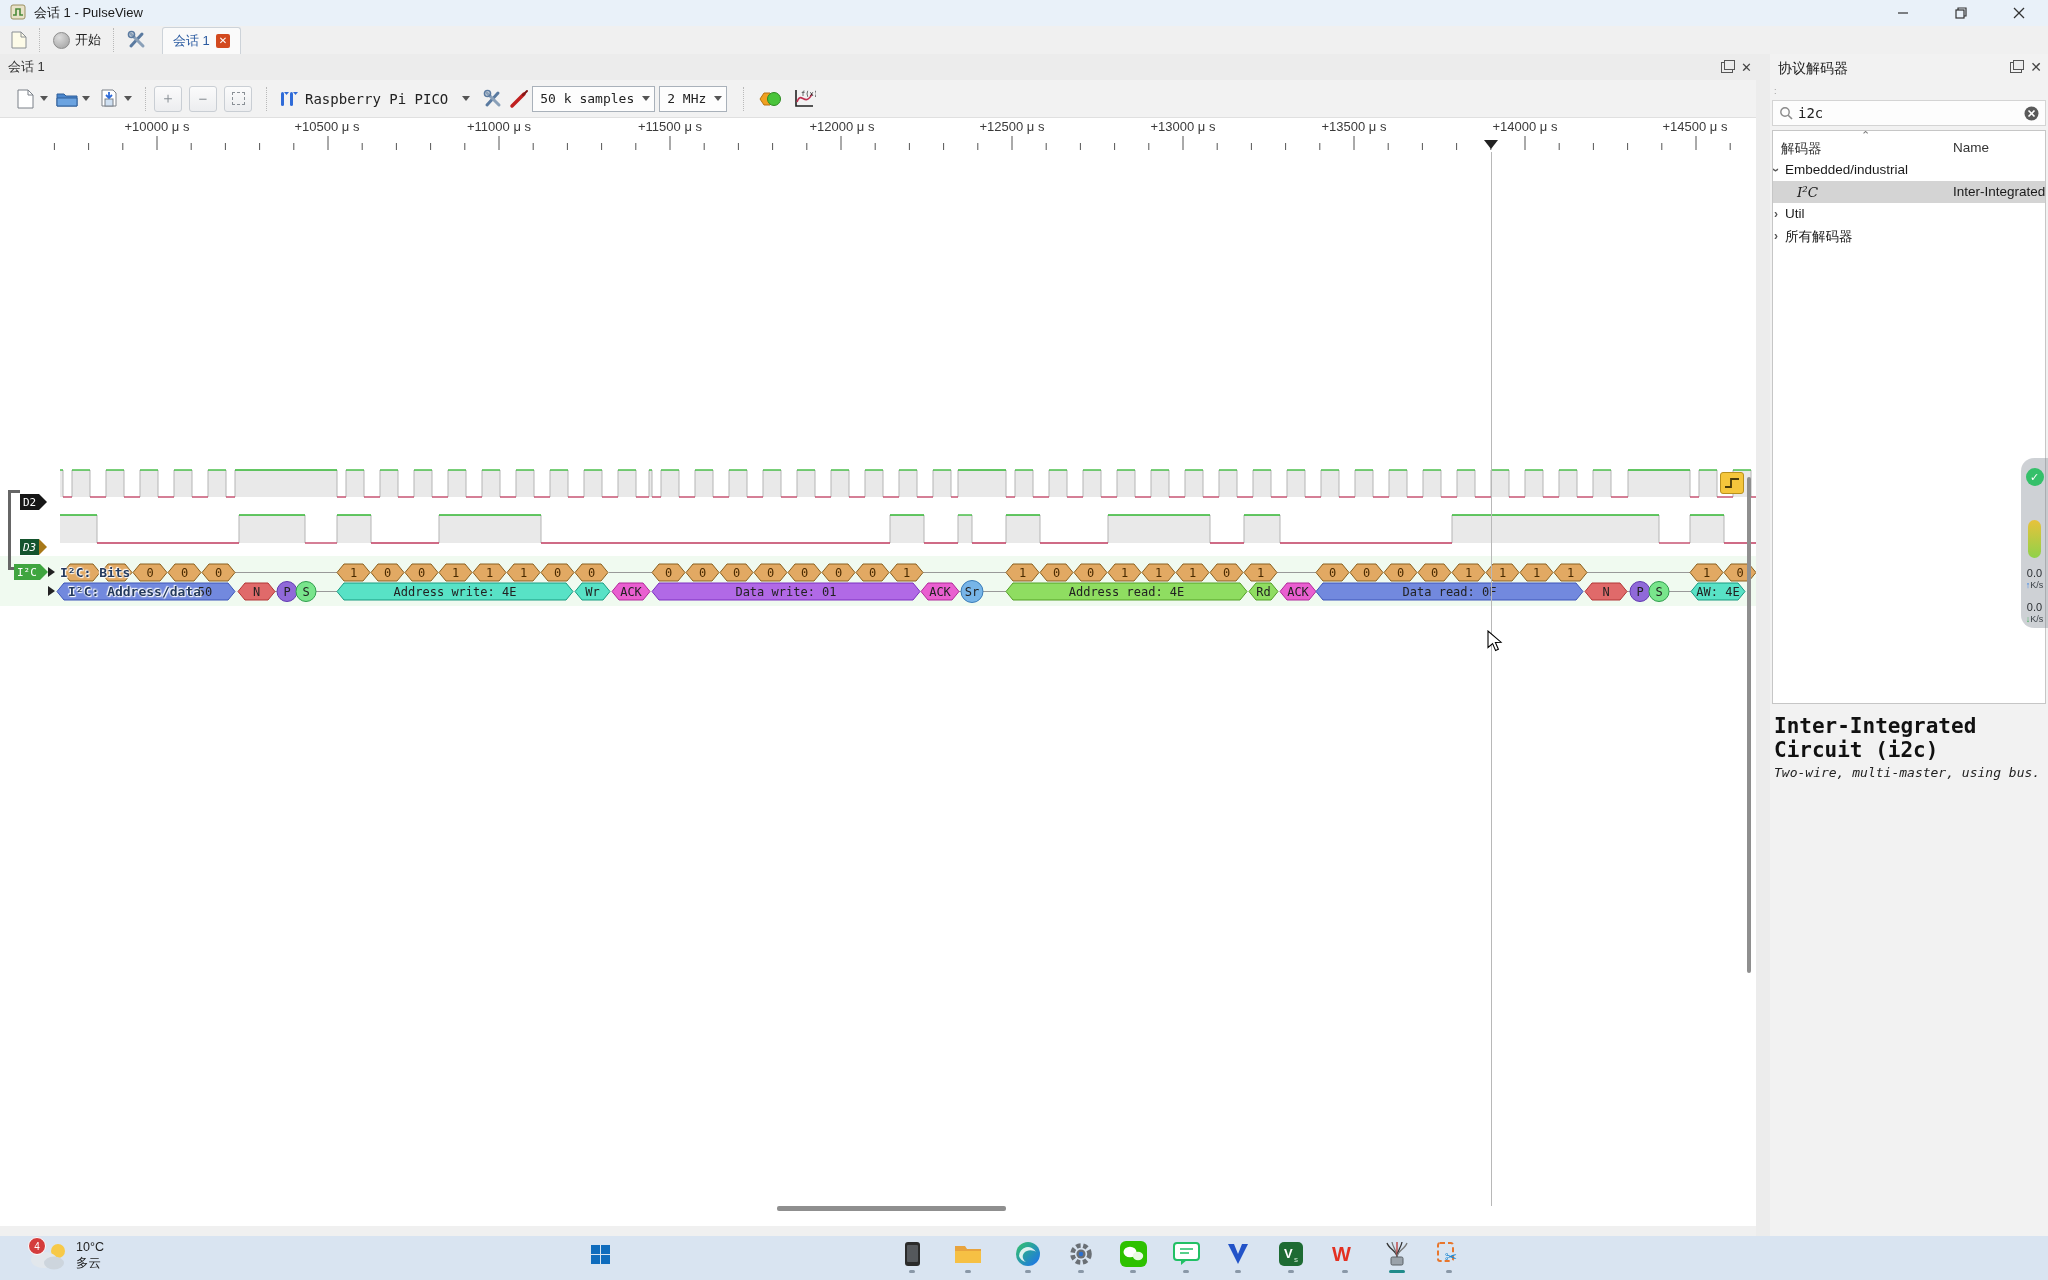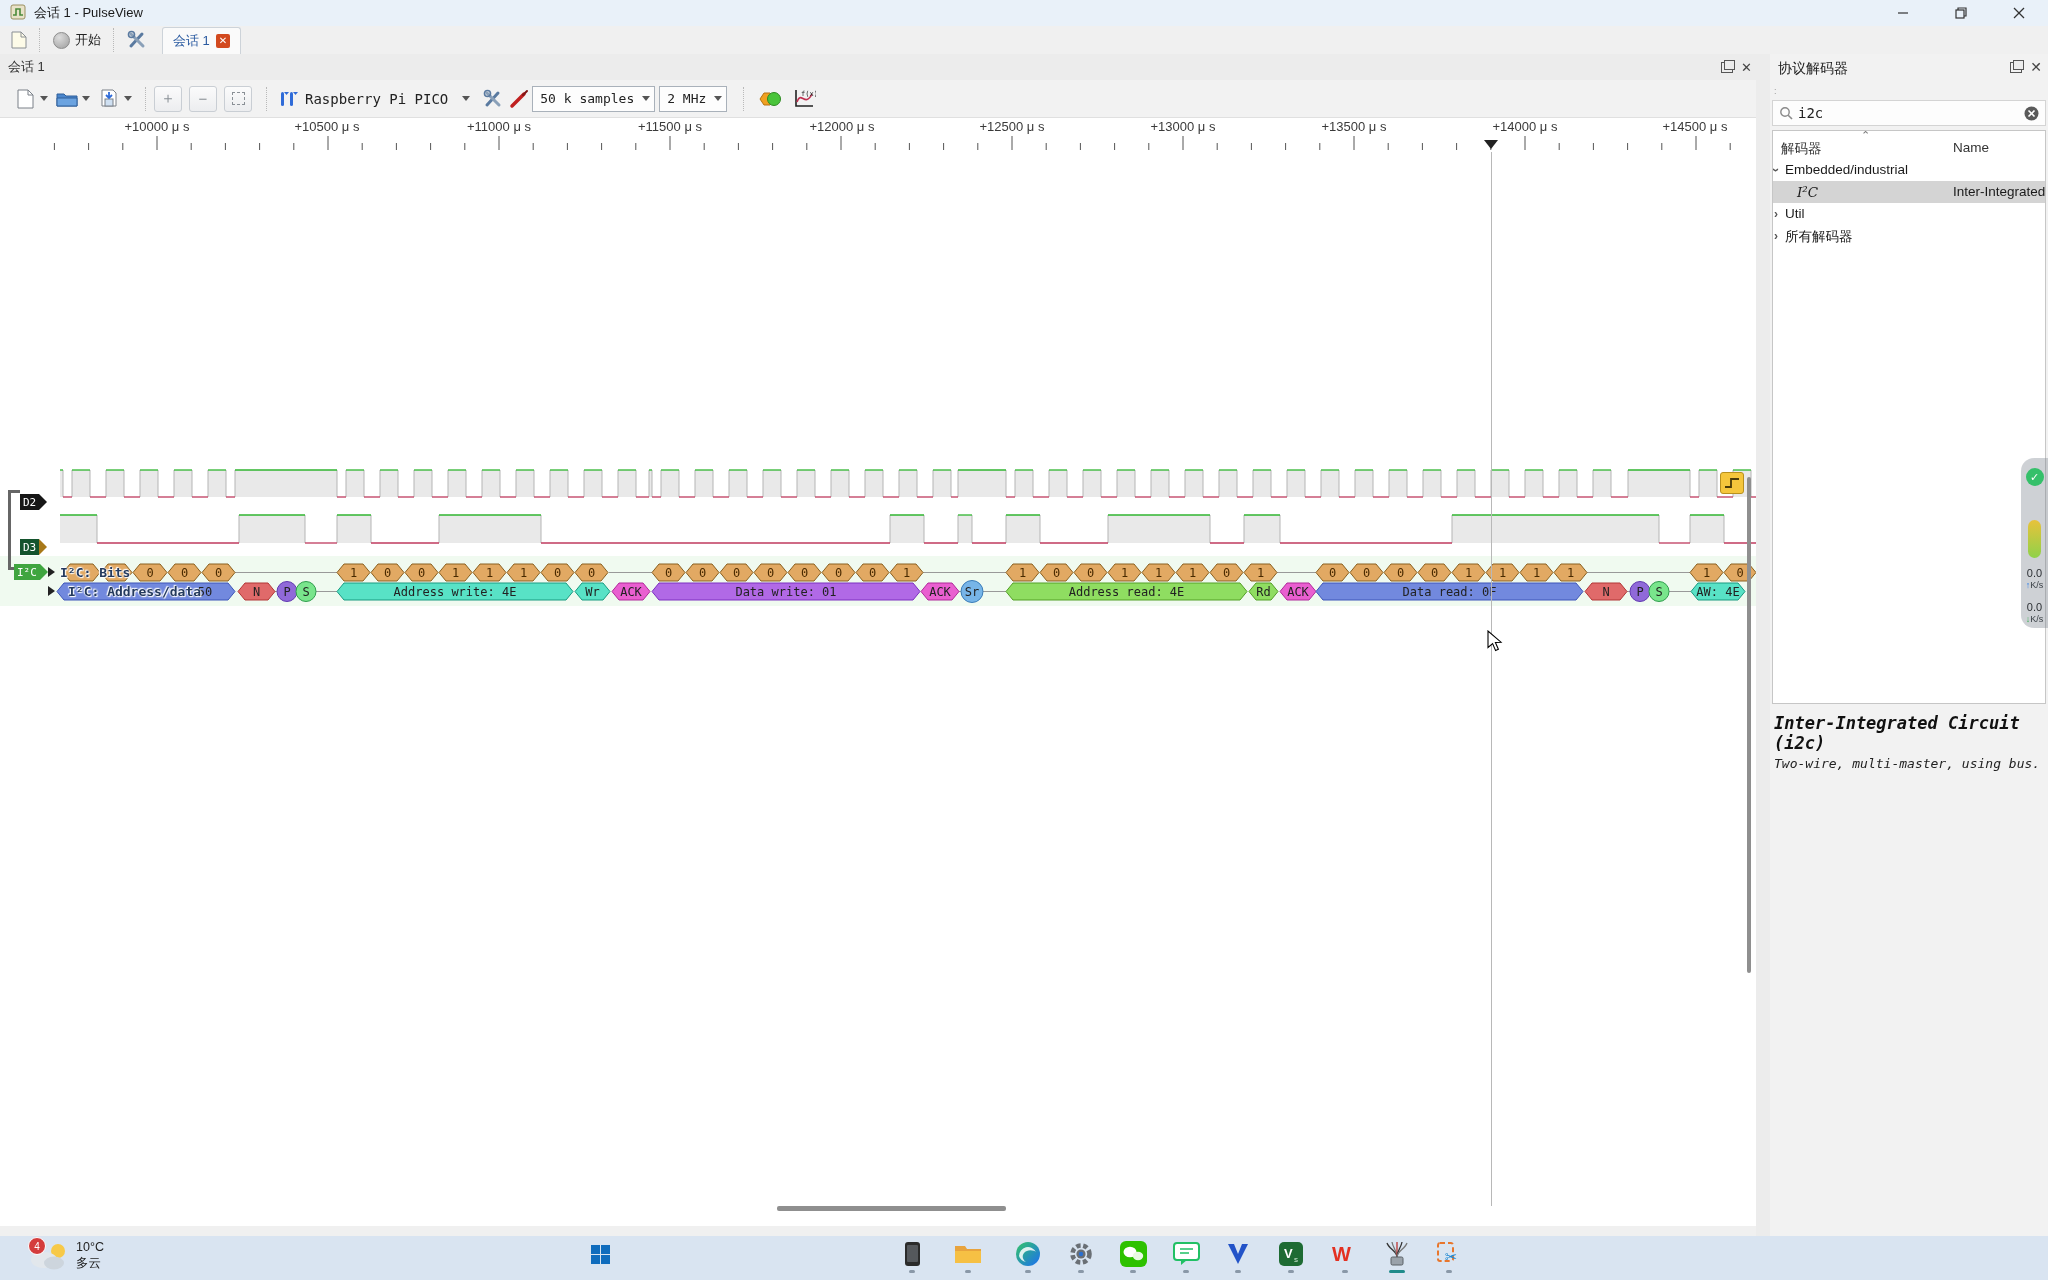--- a/index.html
+++ b/index.html
@@ -71,21 +71,21 @@
   .treehead .c2{position:absolute;left:180px;top:9px;}
   .treehead .sort{position:absolute;left:88px;top:-2px;color:#777;font-size:11px;}
   .trow{position:relative;height:22px;font-size:13.5px;color:#1a1a1a;}
   .trow.sel{background:#d4d4d4;}
   .trow .exp{position:absolute;left:1px;top:4px;color:#555;font-size:12px;font-weight:bold;}
   .trow .exp.open{transform:rotate(90deg);}
   .trow .lbl{position:absolute;left:12px;top:3px;white-space:nowrap;}
   .trow .lbl.ind{left:24px;font-family:"DejaVu Serif",serif;font-style:italic;}
   .trow .nm{position:absolute;left:180px;top:3px;white-space:nowrap;}
   .descarea{position:absolute;left:0;top:650px;width:278px;height:532px;background:#f2f2f2;font-family:"DejaVu Sans Mono",monospace;}
-  .desc-title{margin:10px 6px 0 4px;font-size:17px;font-weight:bold;color:#111;line-height:1.15;font-style:italic;}
+  .desc-title{margin:10px 6px 0 4px;font-size:21px;font-weight:bold;color:#111;line-height:1.15;}
   .desc-sub{margin:3px 6px 0 4px;font-size:13px;font-style:italic;color:#222;}
   .desc-box{margin:6px 4px 0 4px;height:122px;border:1px solid #7e7e7e;padding:3px 4px;font-size:13px;line-height:1.33;color:#1a1a1a;box-sizing:border-box;}
   
   .sidewidget{position:absolute;left:2021px;top:458px;width:27px;height:170px;background:rgba(125,135,145,0.38);
               border-radius:13px 0 0 13px;display:flex;flex-direction:column;align-items:center;padding-top:10px;box-sizing:border-box;}
   .sw-shield{width:18px;height:18px;border-radius:50%;background:#35c06a;color:#fff;font-size:11px;display:flex;align-items:center;justify-content:center;}
   .sw-caps{width:13px;height:38px;border-radius:7px;background:linear-gradient(#e8c23a,#8fd24a);margin-top:34px;}
   .sw-num{font-size:11px;color:#2b2f33;margin-top:10px;line-height:1;}
   .sw-unit{font-size:9px;color:#3a4046;line-height:1.4;}
   .up{color:#2d7ee8;} .dn{color:#2faa4a;}
@@ -728,21 +728,21 @@
         <circle cx="1659" cy="439.5" r="10" fill="#79e58c" stroke="#2f9e4d"></circle>
         <text x="1659" y="443.5" text-anchor="middle" font-size="12" font-family="DejaVu Sans Mono, monospace" fill="#222">S</text>
         <polygon points="1698,431 1738,431 1745,439.5 1738,448 1698,448 1691,439.5" fill="#58e2c6" stroke="#189a80" stroke-width="1"></polygon>
         <text x="1718" y="444" text-anchor="middle" font-size="12" font-family="DejaVu Sans Mono, monospace" fill="#222">AW: 4E</text>
       </svg>
 
     <div class="bracket"></div>
     <div class="trace-tag" style="left:20px;top:376px;background:#161616;color:#161616;">
       <span style="color:#fff">D2</span>
       </div>
-    <div class="trace-tag" style="left:20px;top:421px;background:#14532d;color:#a87818;">
+    <div class="trace-tag" style="left:20px;top:421px;background:#14532d;color:#a87818;font-style:italic;">
       <span style="color:#fff">D3</span>
       </div>
     <div class="trace-tag" style="left:14px;top:446px;background:#3fa53f;color:#3fa53f;">
       <span style="color:#fff">I²C</span>
       </div>
 
     <div class="rowarrow" style="left:48px;top:449px;"></div>
     <div class="rowlabel" style="left:60px;top:447px;">I²C: Bits</div>
     <div class="rowarrow" style="left:48px;top:468px;"></div>
     <div class="rowlabel" style="left:60px;top:466px;padding-left:8px;">I²C: Address/data</div>

